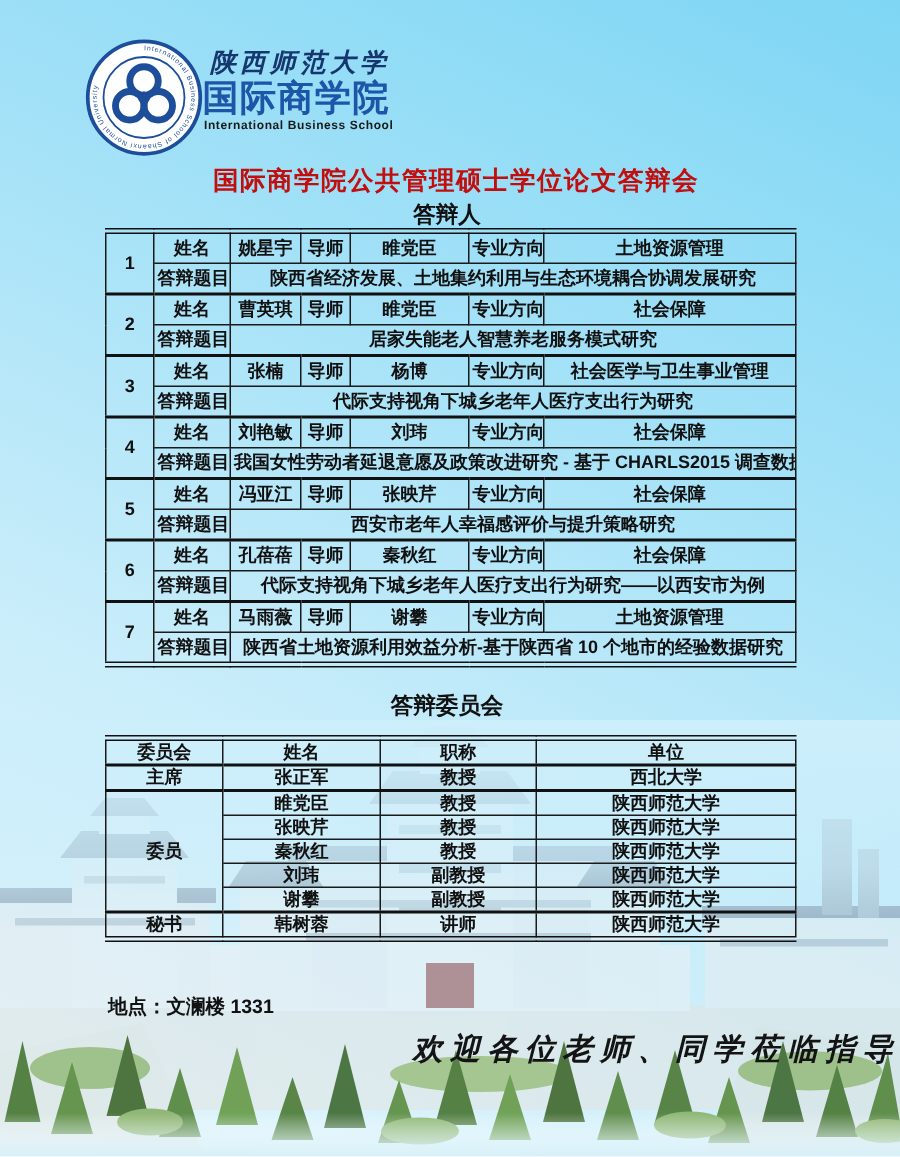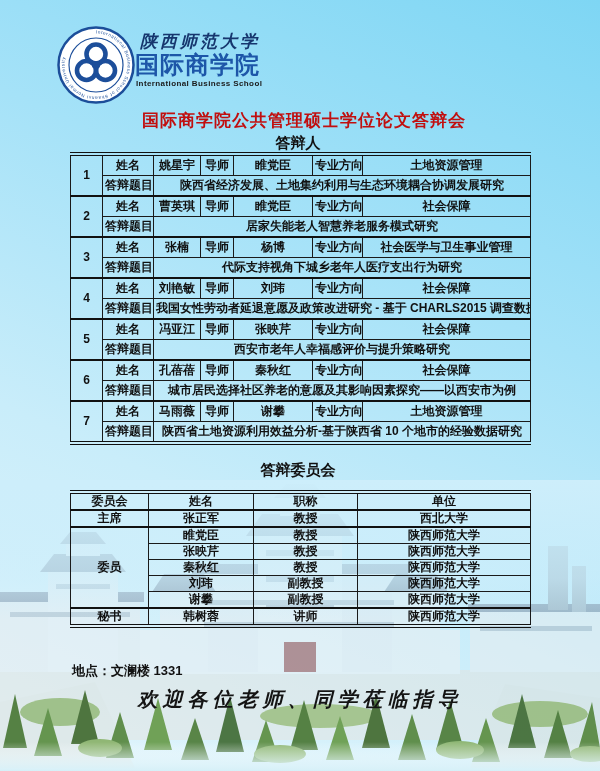--- a/index.html
+++ b/index.html
@@ -35,21 +35,21 @@
   .tbl-defenders td{height:19px;}
   .tbl-defenders tr.grp td{border-top:2px solid #111;}
   .tbl-committee{position:absolute;left:70px;top:490px;width:460px;
     border-top:4px double #111;border-bottom:4px double #111;}
   .tbl-committee td,.tbl-committee th{height:15px;margin-left:42px;}
   .tbl-committee tr.sep td,.tbl-committee tr.sep th{border-top:2px solid #111;}
   
   .meta-line{position:absolute;left:72px;font-size:13px;font-weight:bold;color:#111;}
   #meta-time{top:637px;}
   #meta-place{top:662px;}
-  .welcome{position:absolute;left:0;top:686px;width:600px;text-align:center;
+  .welcome{position:absolute;left:0;top:686px;width:600px;text-align:right;
     font-family:"DejaVu Serif",serif;font-style:italic;font-weight:bold;
     font-size:20px;letter-spacing:5px;color:#141414;}
 </style>
 </head>
 <body>
 
 <div class="page">
 
   <svg class="photo" viewBox="0 0 600 291" preserveAspectRatio="none" aria-hidden="true">
     <defs>
@@ -243,21 +243,21 @@
         <td rowspan="2">6</td>
         <td>姓名</td>
         <td>孔蓓蓓</td>
         <td>导师</td>
         <td>秦秋红</td>
         <td>专业方向</td>
         <td>社会保障</td>
       </tr>
       <tr>
         <td>答辩题目</td>
-        <td colspan="5">城市居民选择社区养老的意愿及其影响因素探究——以西安市为例</td>
+        <td colspan="5">代际支持视角下城乡老年人医疗支出行为研究——以西安市为例</td>
       </tr>
 
       <tr class="grp">
         <td rowspan="2">7</td>
         <td>姓名</td>
         <td>马雨薇</td>
         <td>导师</td>
         <td>谢攀</td>
         <td>专业方向</td>
         <td>土地资源管理</td>

